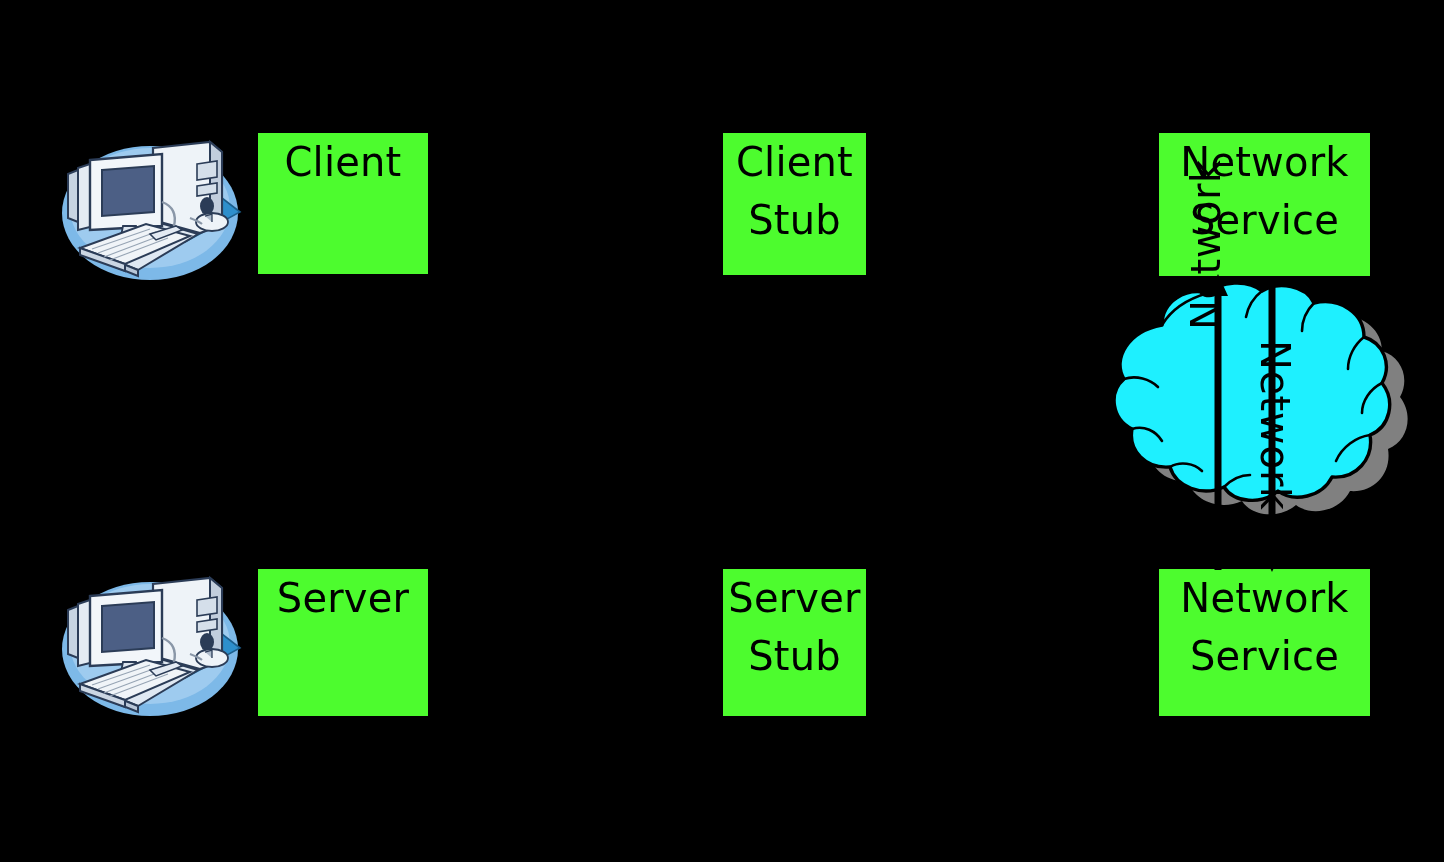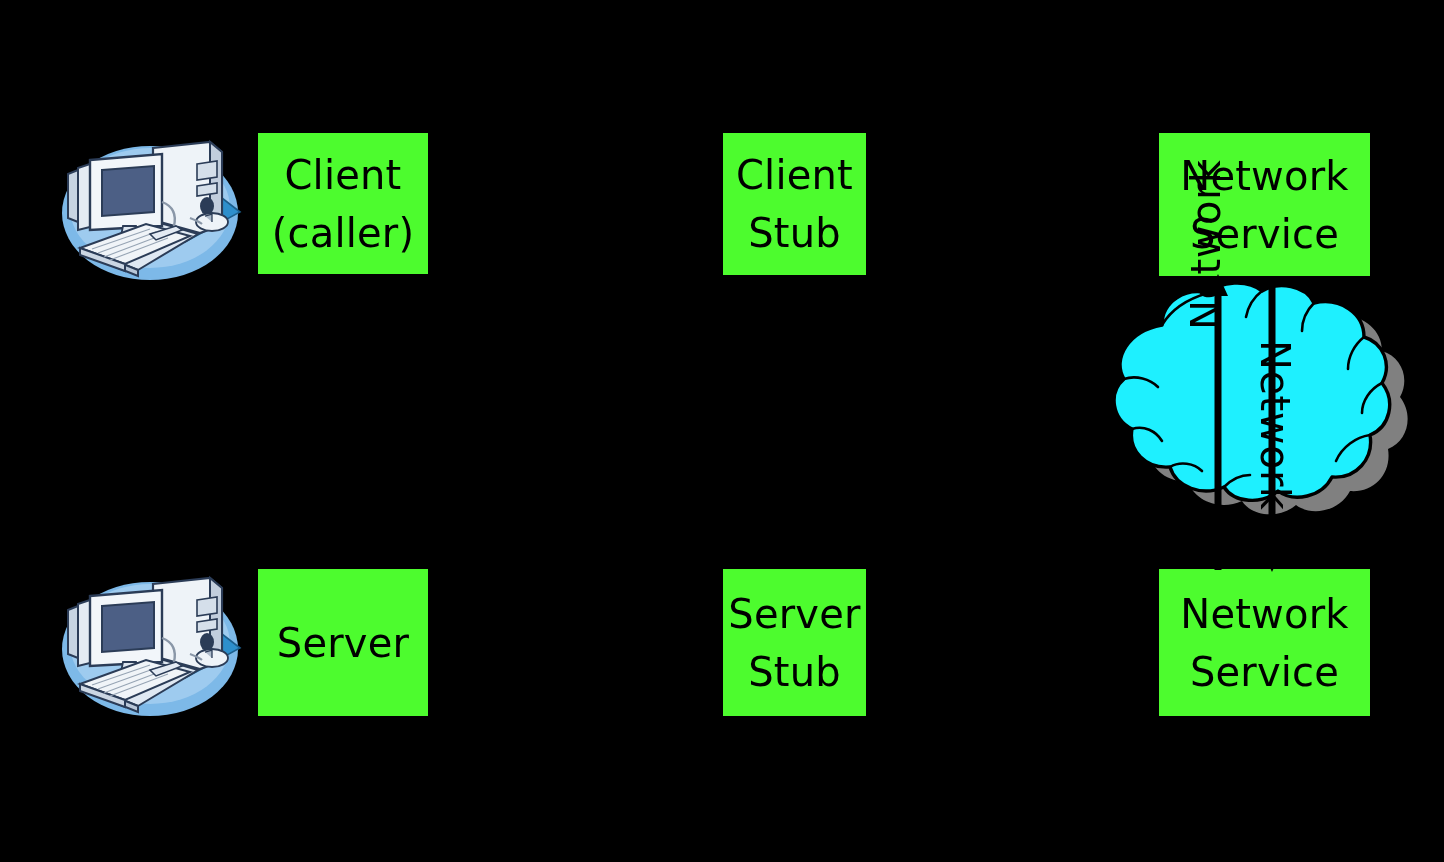--- a/index.html
+++ b/index.html
@@ -22,21 +22,20 @@
   }
 
   
   .box {
     position: absolute;
     background: #4dfc2e;
     color: #000000;
     display: flex;
     flex-direction: column;
     align-items: center;
-    justify-content: center;
     font-family: "DejaVu Sans", sans-serif;
     font-size: 40px;
     line-height: 1.45;
     letter-spacing: 0.2px;
     text-align: center;
     white-space: nowrap;
     box-sizing: border-box;
     z-index: 6;
   }
   .box span { display: block; }
@@ -242,21 +241,20 @@
         <polygon points="190,302 178,276 202,276" stroke="none"></polygon>
       </g>
     </svg>
   </div>
 
   <div class="netlabel" id="netlabel-left">Network</div>
   <div class="netlabel" id="netlabel-right">Network</div>
 
   <div class="box" id="box-client">
     <span>Client</span>
-    <span>(caller)</span>
   </div>
 
   <div class="box" id="box-client-stub">
     <span>Client</span>
     <span>Stub</span>
   </div>
 
   <div class="box" id="box-netsvc-top">
     <span>Network</span>
     <span>Service</span>

